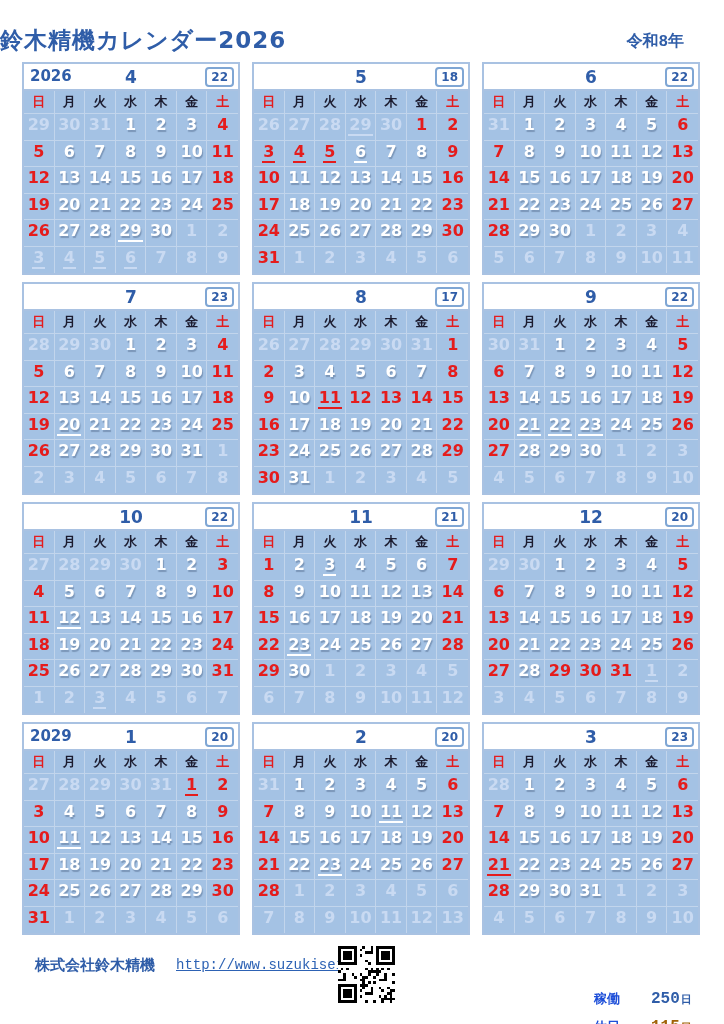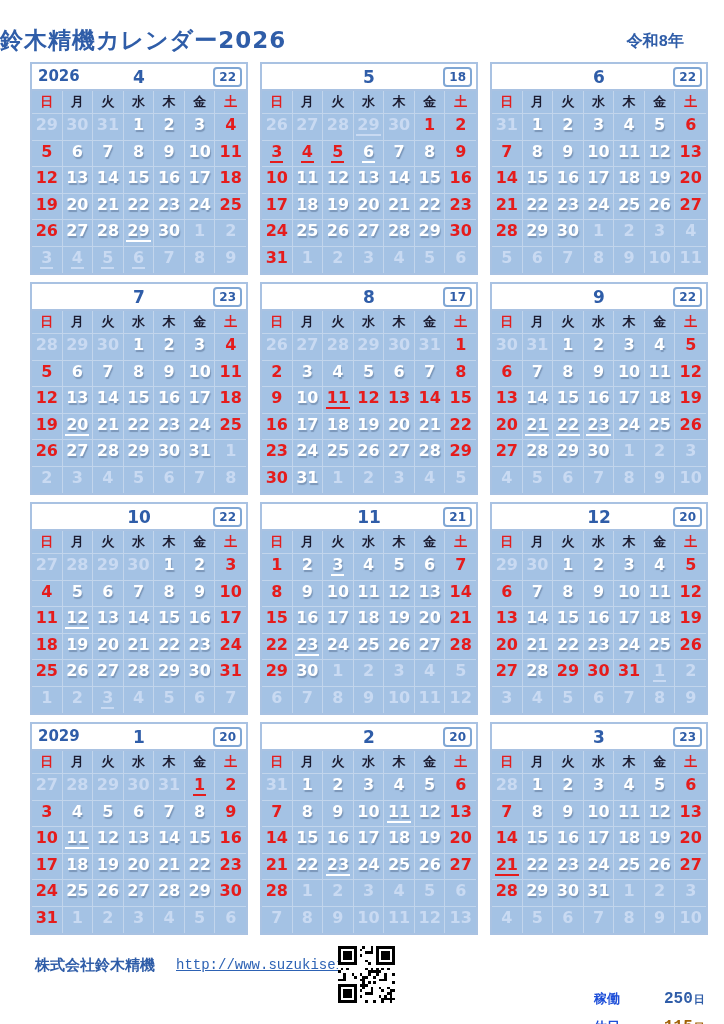--- a/index.html
+++ b/index.html
@@ -15,21 +15,21 @@
     position:absolute;top:25px;left:0;width:724px;text-align:left;
     color:#2f5da8;font-size:23px;font-weight:bold;letter-spacing:1px;
   }
   .era{
     position:absolute;top:31px;right:40px;color:#2f5da8;
     font-size:16px;font-weight:bold;font-family:Liberation Mono, monospace;
   }
 
   
   .months{
-    position:absolute;left:30px;top:62px;
+    position:absolute;left:22px;top:62px;
     display:grid;grid-template-columns:repeat(3,218px);grid-auto-rows:213px;
     column-gap:12px;row-gap:7px;border-radius:6px;
   }
   .month{
     box-sizing:border-box;border:2px solid #a9c2e2;background:#a4c2e4;
     display:flex;flex-direction:column;
   }
   .m-head{
     background:#ffffff;height:27px;box-sizing:border-box;flex:0 0 27px;
     border-bottom:2px solid #a9c2e2;position:relative;
@@ -64,21 +64,21 @@
 
   
   .footer{position:absolute;left:0;top:944px;width:724px;height:75px;font-family:Liberation Mono, monospace;}
   .company{position:absolute;left:35px;top:12px;color:#2f5da8;font-size:15px;font-weight:bold;}
   .url{position:absolute;left:176px;top:13px;color:#2d62b4;font-size:14px;
        text-decoration:underline;cursor:pointer;}
   .qr{position:absolute;left:338px;top:2px;width:57px;height:57px;background:#fff;}
   .stats{position:absolute;left:594px;top:6px;}
   .stat-row{display:flex;align-items:baseline;height:22px;margin-bottom:6px;}
   .stat-label{color:#1d4ed8;font-weight:bold;font-size:13px;width:38px;margin-top:40px;}
-  .stat-value{font-weight:bold;font-size:16px;margin-left:32px;}
+  .stat-value{font-weight:bold;font-size:16px;margin-left:19px;}
   .stat-unit{font-weight:bold;font-size:11px;margin-left:1px;}
   .stat-blue .stat-value,.stat-blue .stat-unit{color:#2f5da8;}
   .stat-red .stat-value,.stat-red .stat-unit{color:#a16207;}
 </style>
 </head>
 <body>
 
 <div class="page">
   <div class="title">鈴木精機カレンダー2026</div>
   <div class="era">令和8年</div>

